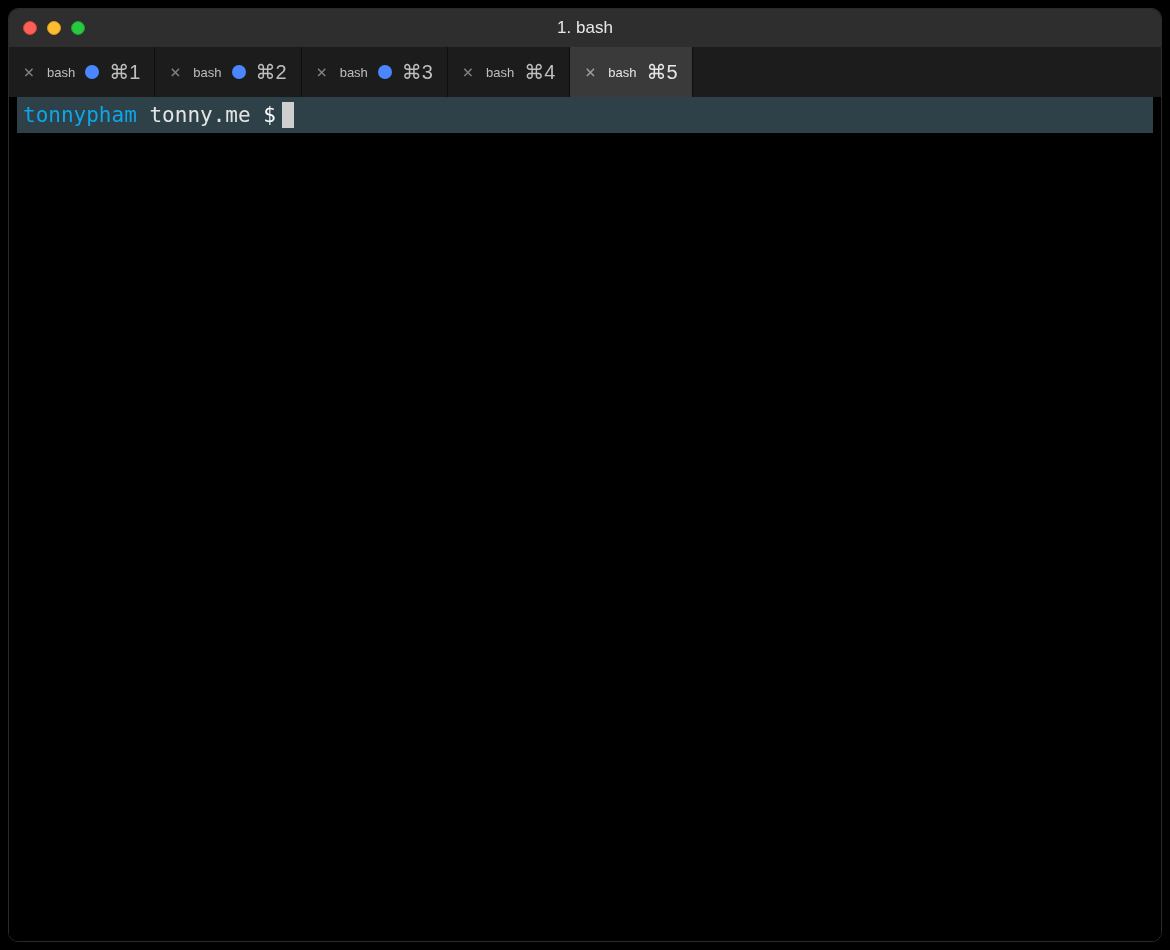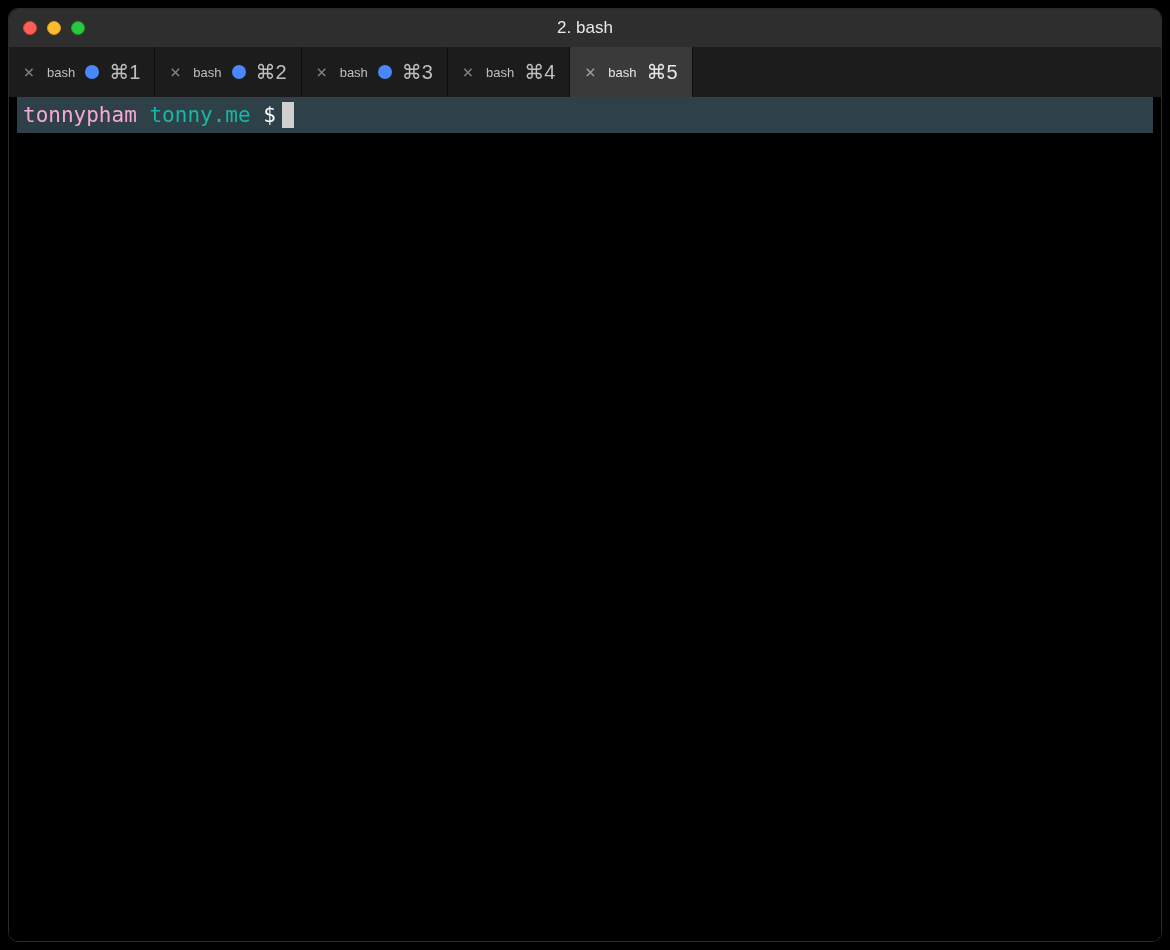--- a/index.html
+++ b/index.html
@@ -123,22 +123,22 @@
       background: #2f4148;
       display: flex;
       align-items: center;
       padding: 0 6px 0 6px;
       font-size: 21px;
       color: #cfcfcf;
       font-family: "Menlo","Consolas",monospace;
       white-space: pre;
       margin: 0 8px;
     }
-    .prompt-user { color: #f9a8d4; }
-    .prompt-host { color: #14b8a6; }
+    .prompt-user { color: #0ea5e9; }
+    .prompt-host { color: #e5e5e5; }
     .prompt-sep  { color: #ffffff; }
     .cursor-block {
       display: inline-block;
       width: 12px;
       height: 26px;
       background: #cfcfcf;
       margin-left: 6px;
     }
     .term-blank {
       flex: 1;
@@ -149,21 +149,21 @@
 <body>
 
 <div class="window">
 
   <div class="title-bar">
     <div class="traffic">
       <span class="tl red"></span>
       <span class="tl yellow"></span>
       <span class="tl green"></span>
     </div>
-    <div class="title-text">2. bash</div>
+    <div class="title-text">1. bash</div>
   </div>
 
   <div class="tab-strip">
 
     <div class="tab">
       <span class="close-x">×</span>
       <span class="tab-label">bash</span>
       <span class="dot"></span>
       <span class="shortcut">⌘1</span>
     </div>

